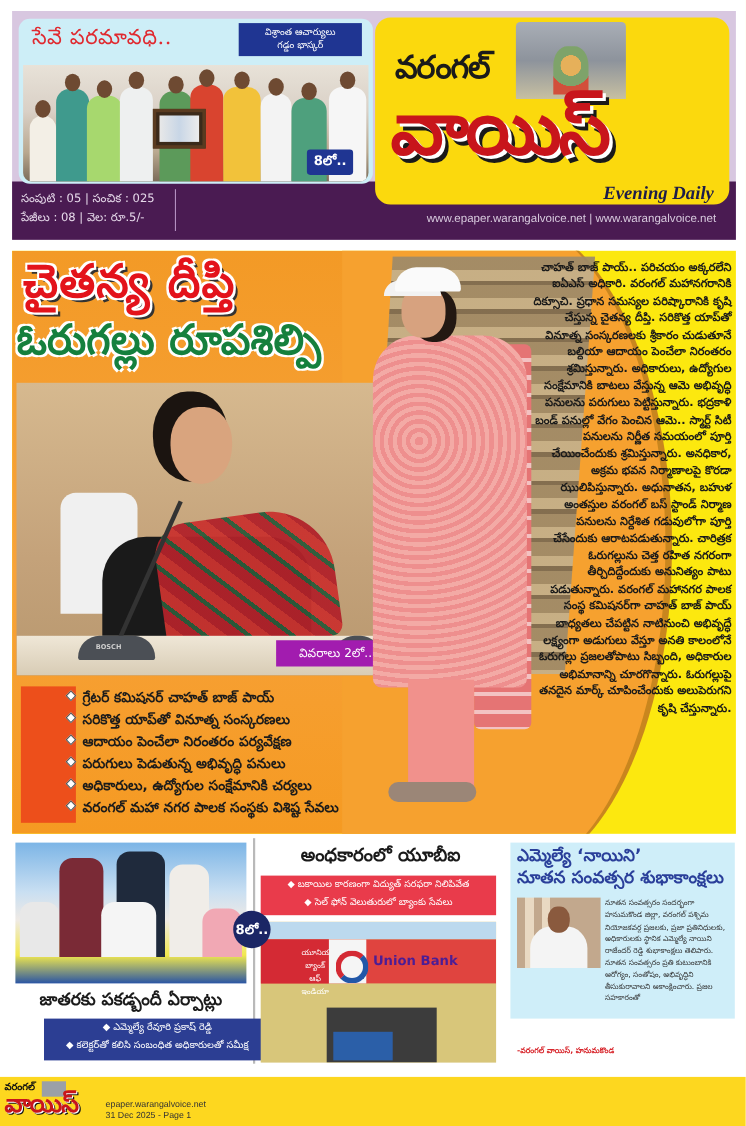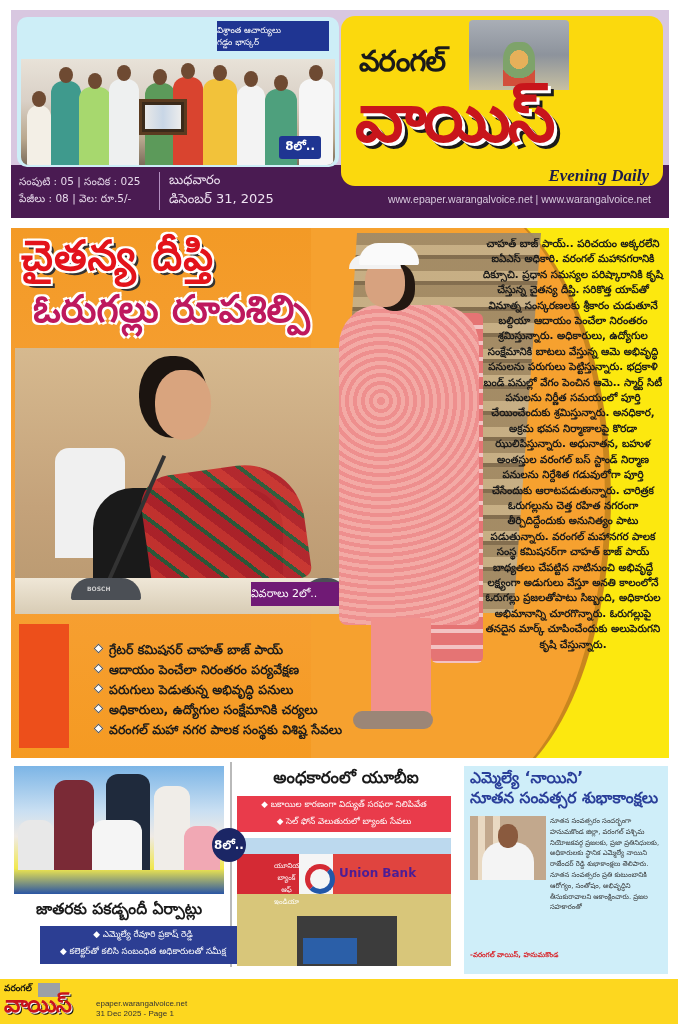--- a/index.html
+++ b/index.html
@@ -4,21 +4,21 @@
 <style>
   * { box-sizing: border-box; margin: 0; padding: 0; }
   html, body { width: 678px; height: 1024px; background: #ffffff; overflow: hidden; }
   body { font-family: "DejaVu Sans", sans-serif; position: relative; }
 
   
   .masthead { position: absolute; left: 11px; top: 10px; width: 658px; height: 208px; background: #d8c7e0; }
   .mast-purple { position: absolute; left: 0; top: 155px; width: 658px; height: 53px; background: #4a1b52; }
   .lead-box { position: absolute; left: 6px; top: 7px; width: 322px; height: 150px; background: #cdeef7; border-radius: 10px; overflow: hidden; }
   .lead-title { position: absolute; left: 12px; top: 6px; font-family: "DejaVu Serif", serif; font-size: 19px; color: #e0292f; letter-spacing: 0.5px; }
-  .lead-byline { position: absolute; right: 10px; top: 4px; width: 112px; height: 30px; background: #1f3592; color: #fff; font-size: 8.5px; line-height: 12px; padding-top: 3px; border-radius: 0 0 0 0; }
+  .lead-byline { position: absolute; right: 10px; top: 4px; width: 112px; height: 30px; background: #1f3592; color: #fff; font-size: 8.5px; line-height: 12px; text-align: center; padding-top: 3px; border-radius: 0 0 0 0; }
   .lead-photo { position: absolute; left: 4px; top: 42px; width: 314px; height: 106px;
     background: linear-gradient(180deg, #e8e2d8 0%, #d9d0c6 40%, #b9a88f 75%, #7b6c5a 100%); border-radius: 0 0 8px 8px; overflow: hidden; }
   .person { position: absolute; bottom: 0; border-radius: 12px 12px 0 0; }
   .person .head { position: absolute; top: -14px; left: 50%; width: 14px; height: 16px; margin-left: -7px; background: #6e4a32; border-radius: 50%; }
   .frame { position: absolute; left: 118px; top: 40px; width: 48px; height: 36px; background: #3b2a1a; border: 3px solid #5a3b20; }
   .frame::after { content: ""; position: absolute; left: 3px; top: 3px; right: 3px; bottom: 3px; background: linear-gradient(90deg, #e8e8e8, #c8d6e6, #ececec); }
   .badge-8lo { position: absolute; right: 14px; bottom: 6px; background: #1f3592; color: #fff; font-size: 12px; font-weight: bold; padding: 3px 6px; border-radius: 3px; }
 
   .logo-box { position: absolute; left: 330px; top: 6px; width: 322px; height: 170px; background: #fbd90d; border-radius: 14px; overflow: hidden; }
   .logo-temple { position: absolute; left: 128px; top: 4px; width: 100px; height: 70px;
@@ -35,50 +35,50 @@
   .mast-urls { position: absolute; right: 18px; top: 183px; color: #d7c9dd; font-size: 10.5px; font-family: "Liberation Sans", sans-serif; margin-left: 48px; }
 
   
   .main-story { position: absolute; left: 11px; top: 228px; width: 658px; height: 530px; background: #fce80f; overflow: hidden; }
   .main-orange { position: absolute; left: 0; top: 0; width: 480px; height: 530px; background: linear-gradient(180deg, #f39a26 0%, #f7a23a 55%, #f59a22 100%); }
   .main-curve { position: absolute; left: 300px; top: -30px; width: 300px; height: 600px; border-radius: 0 60% 60% 0; background: #f6a12f; border-right: 6px solid #c9861e; }
   .temple-pillar { position: absolute; left: 300px; top: 5px; width: 230px; height: 380px;
     background: repeating-linear-gradient(180deg, #9d8a6a 0 12px, #c3b08c 12px 22px, #7a6a52 22px 26px); opacity: 0.92; clip-path: polygon(20% 0,100% 0,88% 100%,10% 100%); }
   .headline-1 { position: absolute; left: 10px; top: 6px; font-family: "DejaVu Serif", serif; font-size: 42px; font-weight: bold; color: #e3131b; letter-spacing: 1px;
     text-shadow: 2px 2px 0 #fff, -2px -2px 0 #fff, 2px -2px 0 #fff, -2px 2px 0 #fff, 4px 4px 0 #333; line-height: 1.05; }
-  .headline-2 { position: absolute; left: 22px; top: 60px; font-family: "DejaVu Serif", serif; font-size: 38px; font-weight: bold; color: #be185d; letter-spacing: 0;
+  .headline-2 { position: absolute; left: 4px; top: 60px; font-family: "DejaVu Serif", serif; font-size: 38px; font-weight: bold; color: #15803d; letter-spacing: 0;
     text-shadow: 2px 2px 0 #fff, -2px -2px 0 #fff, 2px -2px 0 #fff, -2px 2px 0 #fff; line-height: 1.1; }
   .main-photo { position: absolute; left: 4px; top: 120px; width: 340px; height: 266px; background: linear-gradient(180deg, #d6b98f 0%, #c4a27a 60%, #b8986f 100%); overflow: hidden; }
   .main-photo .desk { position: absolute; left: 0; bottom: 0; width: 100%; height: 36px; background: linear-gradient(180deg, #efe7d7, #d8ccb5); }
   .main-photo .chair { position: absolute; left: 40px; top: 100px; width: 70px; height: 110px; background: #f0f0f0; border-radius: 14px 14px 0 0; }
   .main-photo .woman-body { position: absolute; left: 78px; top: 140px; width: 190px; height: 110px; background: #1a1a1a; border-radius: 40px 40px 0 0; }
   .main-photo .saree { position: absolute; left: 130px; top: 120px; width: 160px; height: 120px; background: repeating-linear-gradient(45deg, #b1222a 0 10px, #2b5b3a 10px 14px, #c9332f 14px 24px); border-radius: 30px 60px 10px 10px; transform: rotate(-8deg); opacity: 0.95; }
   .main-photo .woman-head { position: absolute; left: 140px; top: 22px; width: 56px; height: 70px; background: #d9a47e; border-radius: 45% 45% 50% 50%; box-shadow: -10px -8px 0 6px #1b1410; }
   .main-photo .mic-base { position: absolute; left: 56px; bottom: 14px; width: 70px; height: 22px; background: #4b4f55; border-radius: 30px 30px 4px 4px; }
   .main-photo .mic-stem { position: absolute; left: 92px; top: 96px; width: 4px; height: 136px; background: #333; transform: rotate(24deg); transform-origin: bottom; }
   .main-photo .mic-base-r { position: absolute; right: 8px; bottom: 14px; width: 44px; height: 22px; background: #4b4f55; border-radius: 30px 30px 4px 4px; }
   .bosch { position: absolute; left: 72px; bottom: 22px; font-size: 6px; color: #ccc; font-weight: bold; }
-  .details-tag { position: absolute; left: 240px; top: 354px; width: 108px; height: 24px; background: #701a75; color: #fff; font-size: 11px; line-height: 24px; border-radius: 0 10px 10px 0; }
+  .details-tag { position: absolute; left: 240px; top: 354px; width: 108px; height: 24px; background: #a21caf; color: #fff; font-size: 11px; line-height: 24px; text-align: center; border-radius: 0 10px 10px 0; }
 
   .standing-woman { position: absolute; left: 328px; top: 15px; width: 150px; height: 500px; }
   .sw-cap { position: absolute; left: 20px; top: 0; width: 60px; height: 22px; background: #fafafa; border-radius: 30px 30px 4px 4px; box-shadow: -14px 8px 0 -4px #f2f2f2; }
   .sw-head { position: absolute; left: 26px; top: 16px; width: 40px; height: 48px; background: #d7a27f; border-radius: 45%; box-shadow: 10px 4px 0 0 #231812; }
   .sw-kurta { position: absolute; left: 0; top: 62px; width: 140px; height: 320px;
     background: repeating-radial-gradient(circle at 30% 30%, #ee8f8e 0 4px, #f3aaa5 4px 8px); border-radius: 40px 40px 8px 8px; }
   .sw-dupatta { position: absolute; left: 92px; top: 70px; width: 52px; height: 350px; background: repeating-linear-gradient(180deg, #e57474 0 12px, #f3c2c2 12px 16px); border-radius: 6px; }
   .sw-pants { position: absolute; left: 32px; top: 375px; width: 60px; height: 110px; background: #f1918c; border-radius: 0 0 10px 10px; }
   .sw-feet { position: absolute; left: 14px; top: 468px; width: 80px; height: 18px; background: #9b8677; border-radius: 10px; }
 
   .bullet-panel { position: absolute; left: 4px; top: 392px; width: 475px; height: 132px; }
   .bullet-accent { position: absolute; left: 4px; top: 4px; width: 50px; height: 124px; background: #ed4f1b; }
-  .bullets { position: absolute; left: 80px; top: 4px; list-style: none; margin-top: 16px; }
+  .bullets { position: absolute; left: 46px; top: 4px; list-style: none; }
   .bullets li { font-size: 12.5px; color: #1b1b1b; line-height: 20px; font-weight: bold; white-space: nowrap; }
   .bullets li .dia { display: inline-block; width: 7px; height: 7px; background: #fff; transform: rotate(45deg); margin-right: 7px; vertical-align: 2px; border: 1px solid #555; }
 
-  .side-text { position: absolute; left: 470px; top: 8px; width: 184px; text-align: center; font-size: 10.3px; line-height: 15.4px; color: #1a1a1a; font-weight: bold; }
+  .side-text { position: absolute; left: 470px; top: 8px; width: 184px; text-align: right; font-size: 10.3px; line-height: 15.4px; color: #1a1a1a; font-weight: bold; }
 
   
   .bottom { position: absolute; left: 11px; top: 762px; width: 658px; height: 208px; }
   .col-sep { position: absolute; top: 0; width: 2px; height: 205px; background: #b9b9b9; }
 
   .jatara { position: absolute; left: 3px; top: 4px; width: 212px; height: 200px; }
   .jatara-photo { position: absolute; left: 0; top: 0; width: 210px; height: 128px;
     background: linear-gradient(180deg, #7cb5e6 0%, #c9dff2 35%, #efeae5 55%, #f1e84d 80%, #2a55a4 100%); overflow: hidden; }
   .jatara-photo .ppl { position: absolute; bottom: 24px; background: #7d2730; border-radius: 12px 12px 0 0; }
   .jatara-title { position: absolute; left: 0; top: 134px; width: 210px; text-align: center; font-size: 15.5px; font-weight: bold; color: #1a1a1a; }
@@ -92,21 +92,21 @@
   .ubi-photo { position: absolute; left: 0; top: 72px; width: 214px; height: 128px; background: #d8c67a; overflow: hidden; }
   .ubi-sign { position: absolute; left: 0; top: 16px; width: 214px; height: 40px; background: #e0443f; }
   .ubi-sign-left { position: absolute; left: 0; top: 16px; width: 62px; height: 40px; background: #d42a34; color: #fff; font-size: 7px; text-align: center; padding-top: 6px; line-height: 12px; padding-left: 37px; }
   .ubi-sign-logo { position: absolute; left: 62px; top: 16px; width: 34px; height: 40px; background: #f5f5f5; }
   .ubi-sign-logo::after { content: ""; position: absolute; left: 6px; top: 10px; width: 20px; height: 20px; border-radius: 50%; border: 5px solid #d42a34; border-right-color: #2257a8; border-bottom-color: #2257a8; }
   .ubi-sign-text { position: absolute; left: 102px; top: 28px; color: #4c1d95; font-size: 12px; font-weight: bold; }
   .ubi-sky { position: absolute; left: 0; top: 0; width: 214px; height: 16px; background: #bcd9ee; }
   .ubi-door { position: absolute; left: 60px; top: 78px; width: 100px; height: 50px; background: #3c3c3c; }
   .ubi-poster { position: absolute; left: 66px; top: 100px; width: 54px; height: 26px; background: #2b5fa8; }
 
-  .mla { position: absolute; left: 453px; top: 4px; width: 204px; height: 208px; background: #cfeef9; }
+  .mla { position: absolute; left: 453px; top: 4px; width: 204px; height: 160px; background: #cfeef9; }
   .mla-title { position: absolute; left: 6px; top: 2px; font-size: 15.5px; font-weight: bold; color: #2a3f9a; line-height: 20px; }
   .mla-photo { position: absolute; left: 6px; top: 50px; width: 76px; height: 64px; background: linear-gradient(90deg, #c2a88d 0 10%, #e9d9c2 10% 20%, #c2a88d 20% 30%, #e9d9c2 30% 40%, #c2a88d 40% 100%); overflow: hidden; }
   .mla-photo .body { position: absolute; left: 12px; top: 26px; width: 52px; height: 40px; background: #f4f4f4; border-radius: 20px 20px 0 0; }
   .mla-photo .head { position: absolute; left: 28px; top: 8px; width: 20px; height: 24px; background: #8a5a3e; border-radius: 45%; }
   .mla-text-right { position: absolute; left: 86px; top: 50px; width: 116px; font-size: 6.8px; line-height: 10.8px; color: #333; }
   .mla-text-full { position: absolute; left: 6px; top: 116px; width: 196px; font-size: 6.8px; line-height: 11px; color: #333; }
   .mla-credit { position: absolute; left: 6px; top: 185px; font-size: 7px; color: #d8262c; font-weight: bold; }
 
   
   .footer { position: absolute; left: 0; top: 979px; width: 678px; height: 45px; background: #fdd71f; }
@@ -116,20 +116,21 @@
   .foot-logo .v { position: absolute; left: 0; top: 10px; font-size: 23px; font-weight: bold; color: #c8151b; letter-spacing: -1px; text-shadow: 1px 1px 0 #fff, 2px 2px 0 #111; line-height: 1; }
   .foot-info { position: absolute; left: 96px; top: 20px; font-size: 8px; color: #333; line-height: 10px; font-family: "Liberation Sans", sans-serif; }
 </style>
 </head>
 <body>
 
 <div class="masthead">
   <div class="mast-purple"></div>
 
   <div class="lead-box">
+    <div class="lead-title">సేవే పరమావధి..</div>
     <div class="lead-byline">
       <div>విశ్రాంత ఆచార్యులు</div>
       <div>గడ్డం భాస్కర్</div>
     </div>
     <div class="lead-photo">
       <div class="person" style="left:6px;width:24px;height:60px;background:#f3efe6;">
           <div class="head"></div>
         </div>
       <div class="person" style="left:30px;width:30px;height:84px;background:#3f9a8d;">
           <div class="head"></div>
@@ -168,24 +169,20 @@
     <div class="logo-warangal">వరంగల్</div>
     <div class="logo-voice">వాయిస్</div>
     <div class="logo-evening">Evening Daily</div>
   </div>
 
   <div class="mast-meta">
     <div>సంపుటి : 05 | సంచిక : 025</div>
     <div>పేజీలు : 08 | వెల: రూ.5/-</div>
   </div>
   <div class="mast-divider"></div>
-  <div class="mast-date">
-    <div>బుధవారం</div>
-    <div>డిసెంబర్ 31, 2025</div>
-  </div>
   <div class="mast-urls">www.epaper.warangalvoice.net | www.warangalvoice.net</div>
 </div>
 
 <div class="main-story">
   <div class="main-orange"></div>
   <div class="main-curve"></div>
   <div class="temple-pillar"></div>
 
   <div class="headline-1">చైతన్య దీప్తి</div>
   <div class="headline-2">ఓరుగల్లు రూపశిల్పి</div>
@@ -209,20 +206,21 @@
     <div class="sw-head"></div>
     <div class="sw-cap"></div>
     <div class="sw-pants"></div>
     <div class="sw-feet"></div>
   </div>
 
   <div class="bullet-panel">
     <div class="bullet-accent"></div>
     <ul class="bullets">
       <li><span class="dia"></span><span>గ్రేటర్ కమిషనర్ చాహత్ బాజ్ పాయ్</span></li>
+      <li><span class="dia"></span><span>సరికొత్త యాప్‌తో వినూత్న సంస్కరణలు</span></li>
       <li><span class="dia"></span><span>ఆదాయం పెంచేలా నిరంతరం పర్యవేక్షణ</span></li>
       <li><span class="dia"></span><span>పరుగులు పెడుతున్న అభివృద్ధి పనులు</span></li>
       <li><span class="dia"></span><span>అధికారులు, ఉద్యోగుల సంక్షేమానికి చర్యలు</span></li>
       <li><span class="dia"></span><span>వరంగల్ మహా నగర పాలక సంస్థకు విశిష్ట సేవలు</span></li>
     </ul>
   </div>
 
   <div class="side-text">చాహత్ బాజ్ పాయ్.. పరిచయం అక్కరలేని ఐఏఎస్ అధికారి. వరంగల్ మహానగరానికి దిక్సూచి. ప్రధాన సమస్యల పరిష్కారానికి కృషి చేస్తున్న చైతన్య దీప్తి. సరికొత్త యాప్‌తో వినూత్న సంస్కరణలకు శ్రీకారం చుడుతూనే బల్దియా ఆదాయం పెంచేలా నిరంతరం శ్రమిస్తున్నారు. అధికారులు, ఉద్యోగుల సంక్షేమానికి బాటలు వేస్తున్న ఆమె అభివృద్ధి పనులను పరుగులు పెట్టిస్తున్నారు. భద్రకాళి బండ్ పనుల్లో వేగం పెంచిన ఆమె.. స్మార్ట్ సిటీ పనులను నిర్ణీత సమయంలో పూర్తి చేయించేందుకు శ్రమిస్తున్నారు. అనధికార, అక్రమ భవన నిర్మాణాలపై కొరడా ఝులిపిస్తున్నారు. అధునాతన, బహుళ అంతస్తుల వరంగల్ బస్ స్టాండ్ నిర్మాణ పనులను నిర్దేశిత గడువులోగా పూర్తి చేసేందుకు ఆరాటపడుతున్నారు. చారిత్రక ఓరుగల్లును చెత్త రహిత నగరంగా తీర్చిదిద్దేందుకు అనునిత్యం పాటు పడుతున్నారు. వరంగల్ మహానగర పాలక సంస్థ కమిషనర్‌గా చాహత్ బాజ్ పాయ్ బాధ్యతలు చేపట్టిన నాటినుంచి అభివృద్ధే లక్ష్యంగా అడుగులు వేస్తూ అనతి కాలంలోనే ఓరుగల్లు ప్రజలతోపాటు సిబ్బంది, అధికారుల అభిమానాన్ని చూరగొన్నారు. ఓరుగల్లుపై తనదైన మార్క్ చూపించేందుకు అలుపెరుగని కృషి చేస్తున్నారు.</div>
 </div>
 

